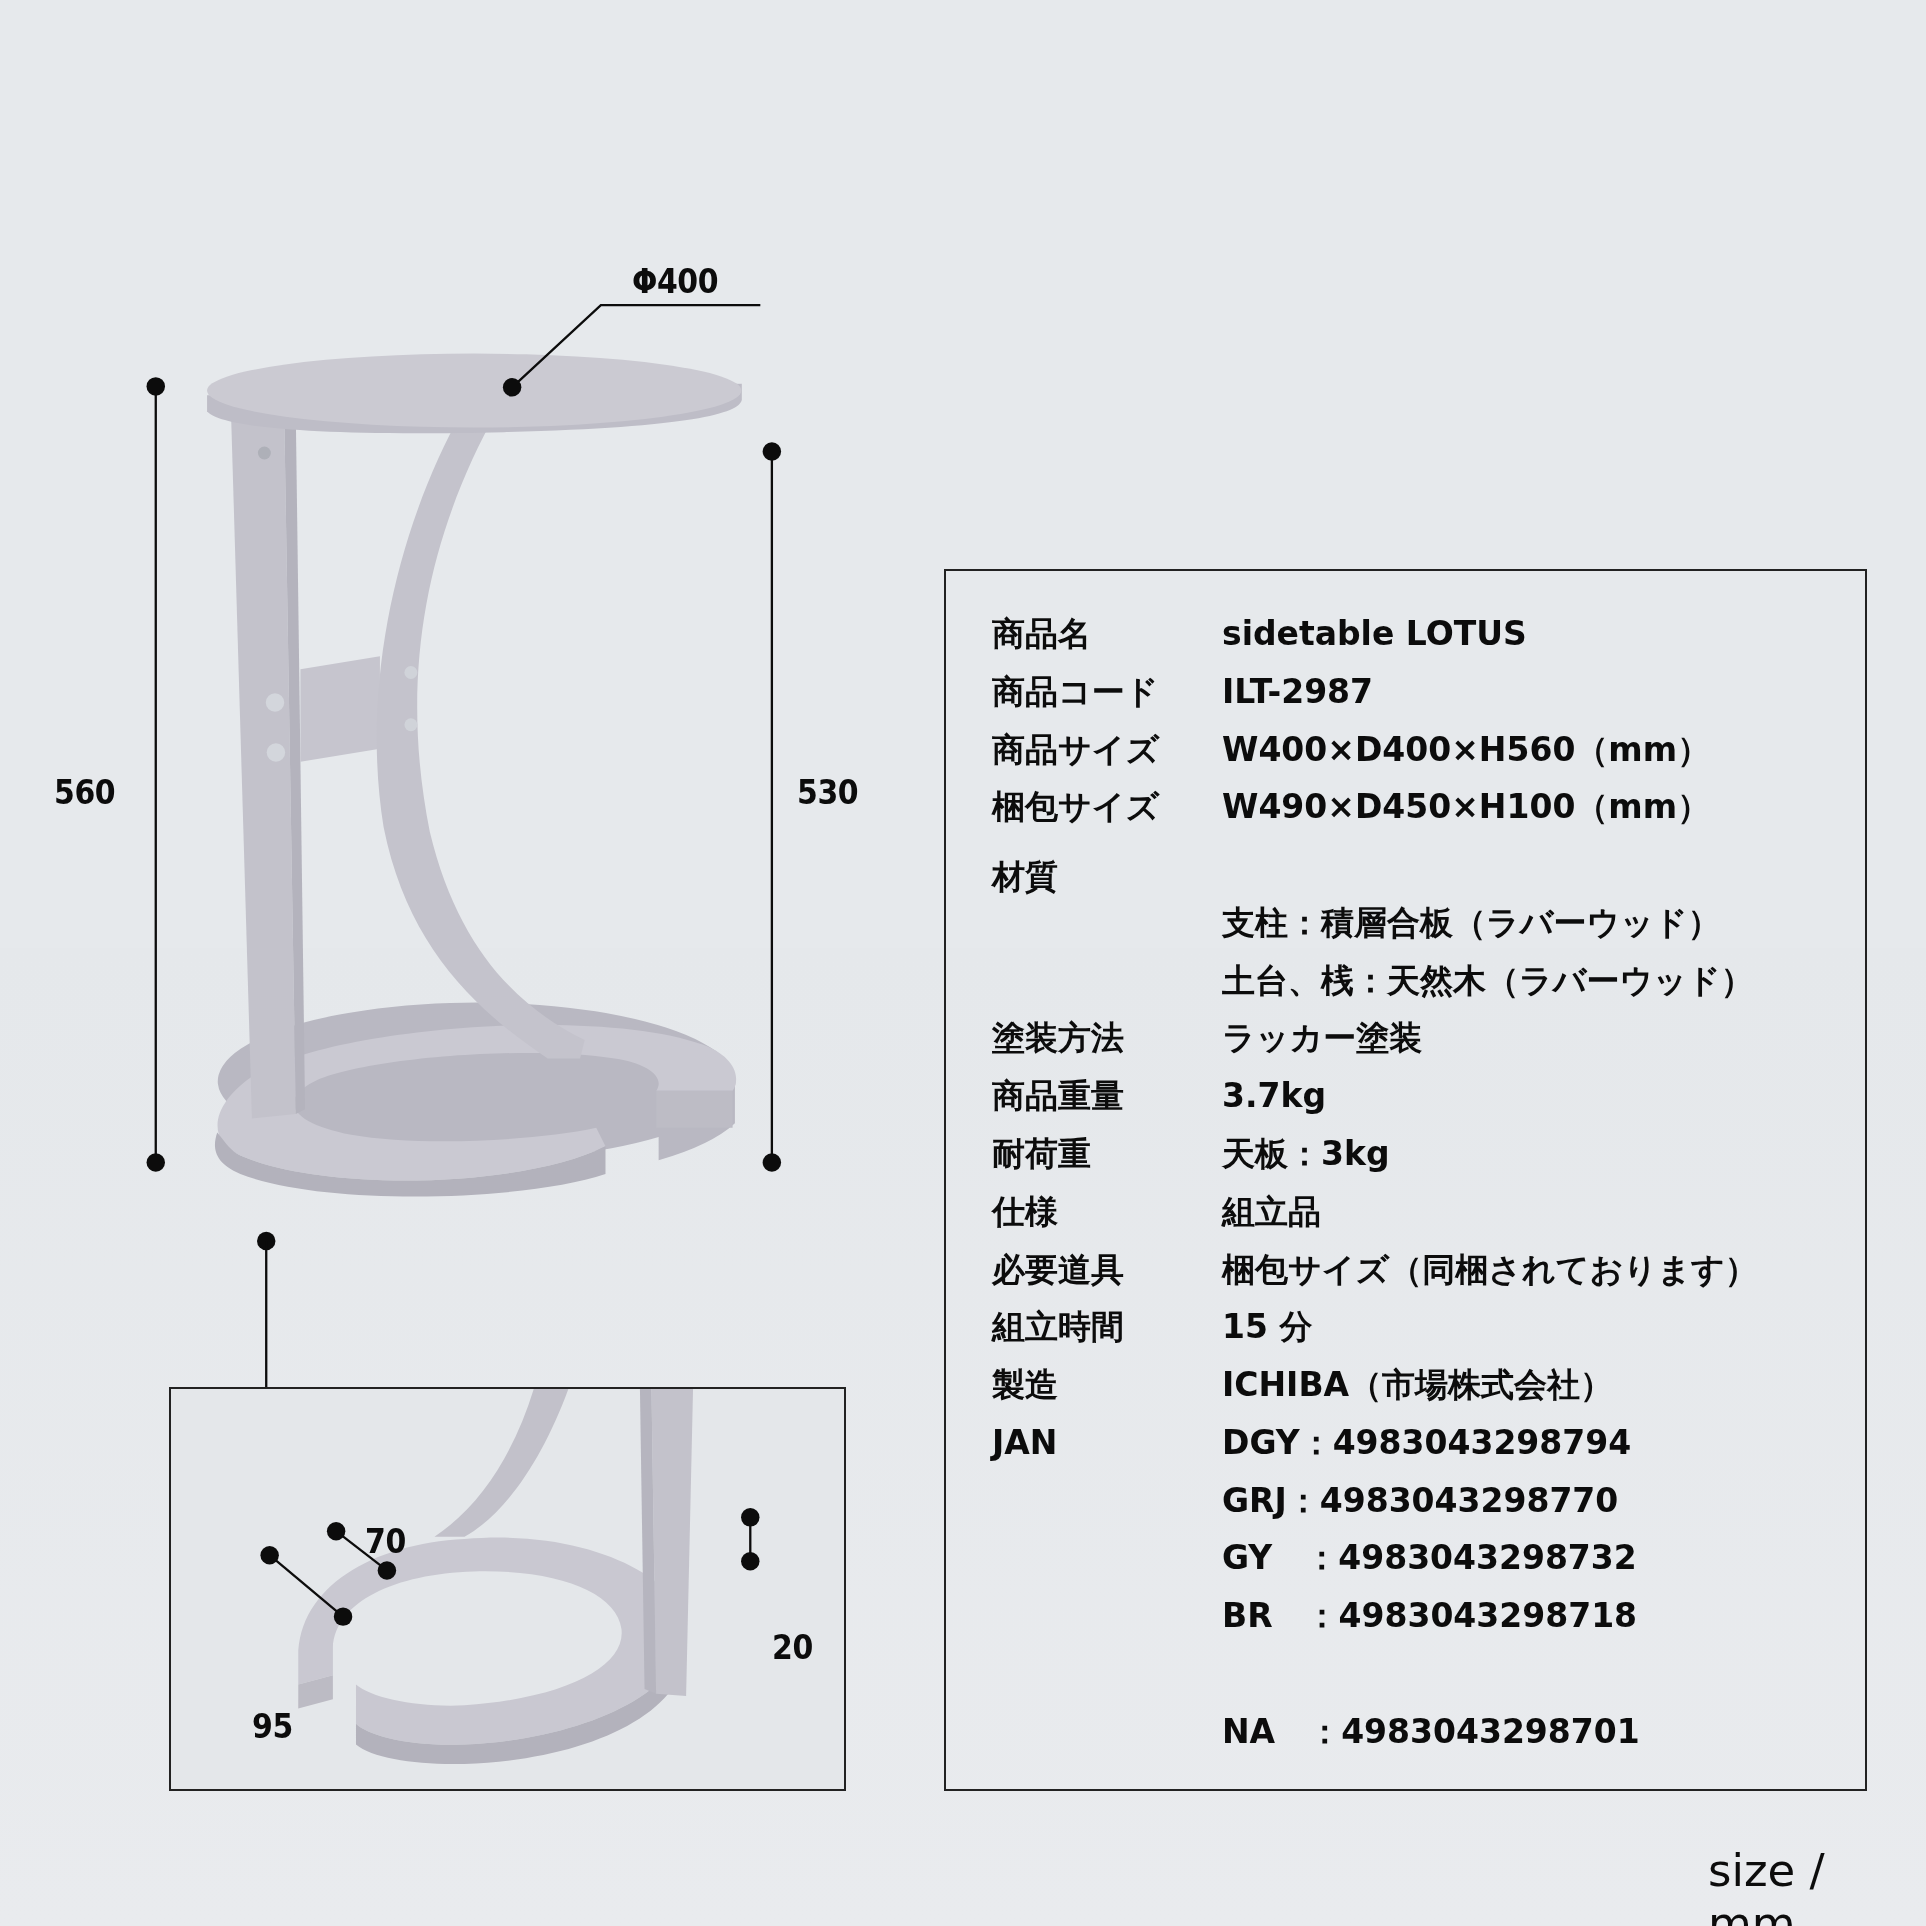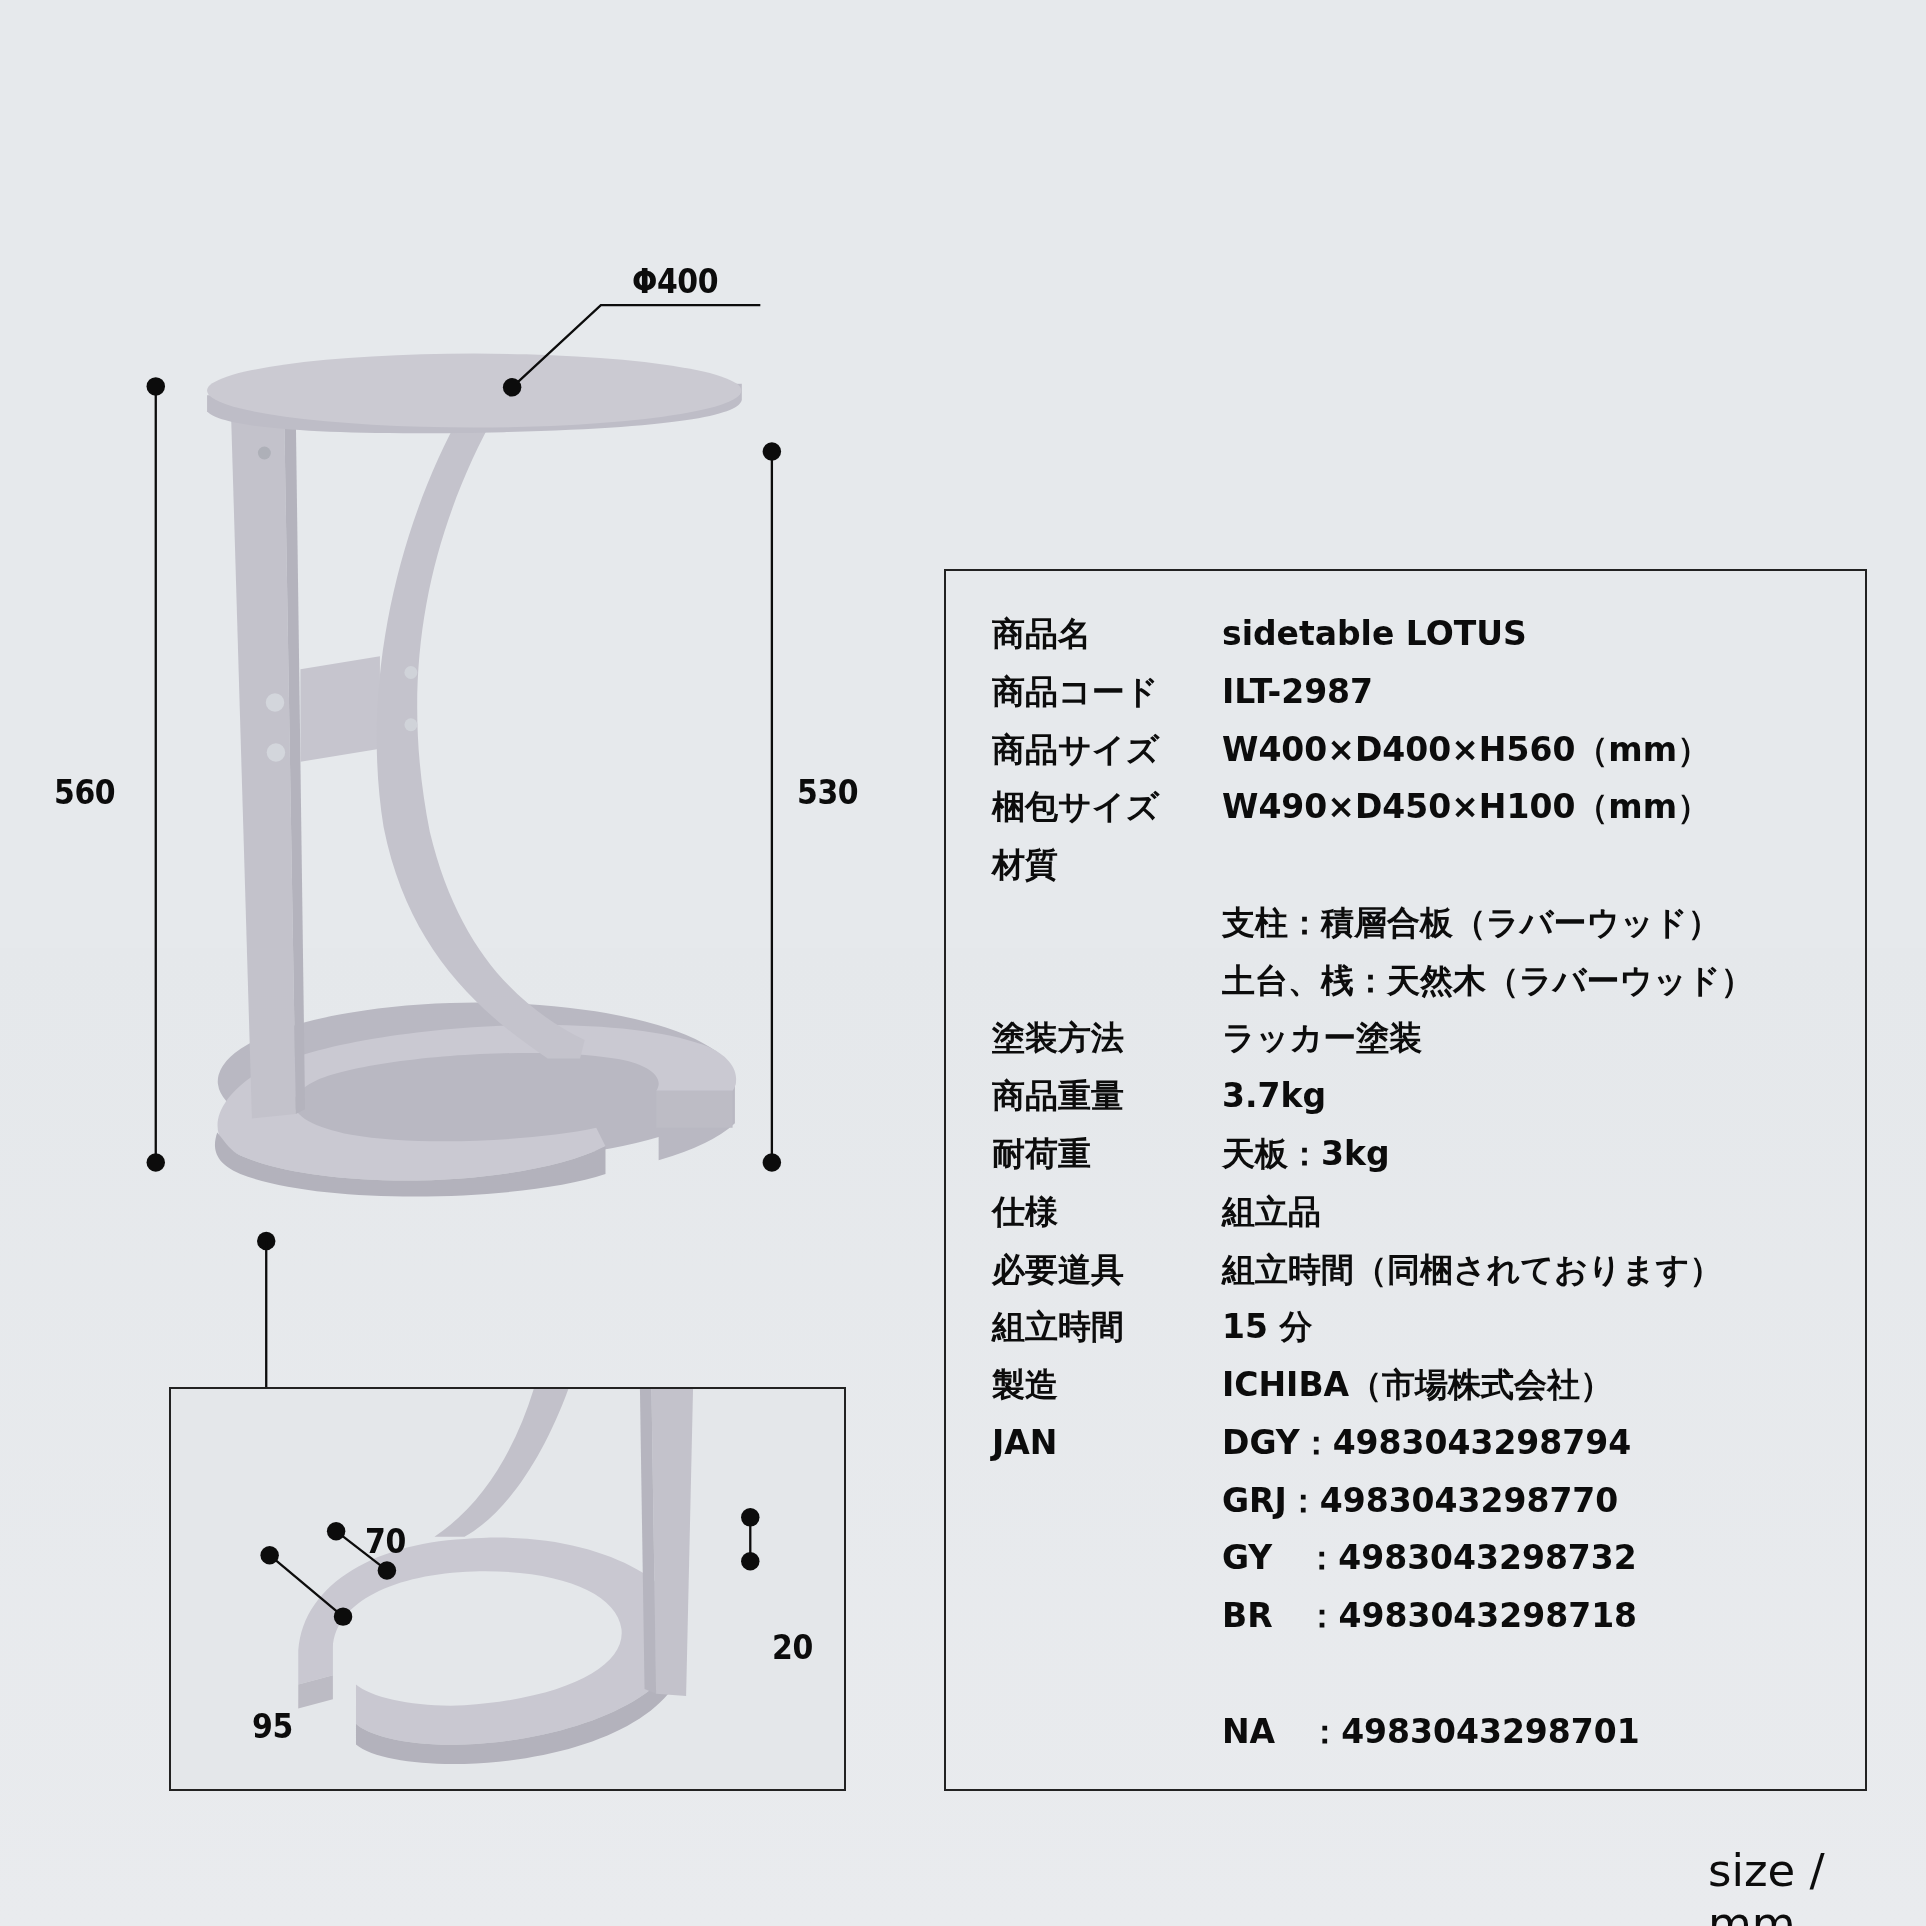--- a/index.html
+++ b/index.html
@@ -177,21 +177,21 @@
       <span class="spec-value">ILT-2987</span>
     </div>
   <div class="spec-row" style="top:153px;">
       <span class="spec-label">商品サイズ</span>
       <span class="spec-value">W400×D400×H560（mm）</span>
     </div>
   <div class="spec-row" style="top:210px;">
       <span class="spec-label">梱包サイズ</span>
       <span class="spec-value">W490×D450×H100（mm）</span>
     </div>
-  <div class="spec-row" style="top:268px;padding-left:44px;">
+  <div class="spec-row" style="top:280px;padding-left:44px;">
       <span class="spec-label">材質</span>
     </div>
   <div class="spec-row" style="top:326px;">
       <span class="spec-label"></span>
       <span class="spec-value">支柱：積層合板（ラバーウッド）</span>
     </div>
   <div class="spec-row" style="top:384px;">
       <span class="spec-label"></span>
       <span class="spec-value">土台、桟：天然木（ラバーウッド）</span>
     </div>
@@ -206,21 +206,21 @@
   <div class="spec-row" style="top:557px;">
       <span class="spec-label">耐荷重</span>
       <span class="spec-value">天板：3kg</span>
     </div>
   <div class="spec-row" style="top:615px;">
       <span class="spec-label">仕様</span>
       <span class="spec-value">組立品</span>
     </div>
   <div class="spec-row" style="top:673px;">
       <span class="spec-label">必要道具</span>
-      <span class="spec-value">組立時間（同梱されております）</span>
+      <span class="spec-value">梱包サイズ（同梱されております）</span>
     </div>
   <div class="spec-row" style="top:730px;">
       <span class="spec-label">組立時間</span>
       <span class="spec-value">15 分</span>
     </div>
   <div class="spec-row" style="top:788px;">
       <span class="spec-label">製造</span>
       <span class="spec-value">ICHIBA（市場株式会社）</span>
     </div>
   <div class="spec-row" style="top:846px;">

